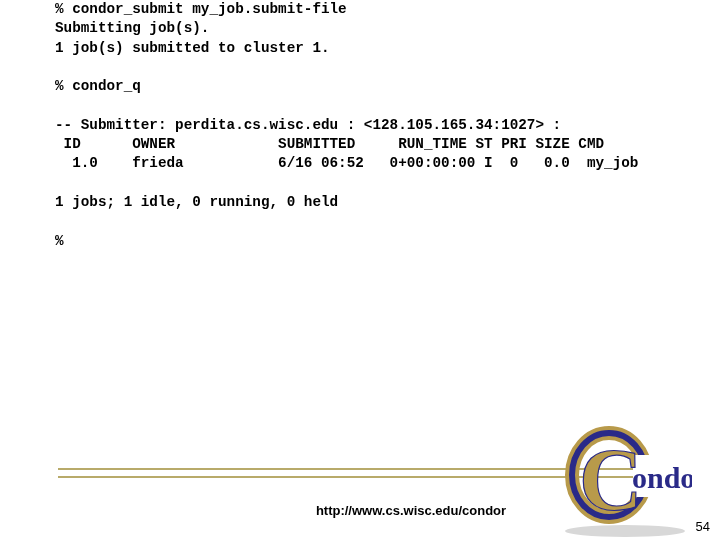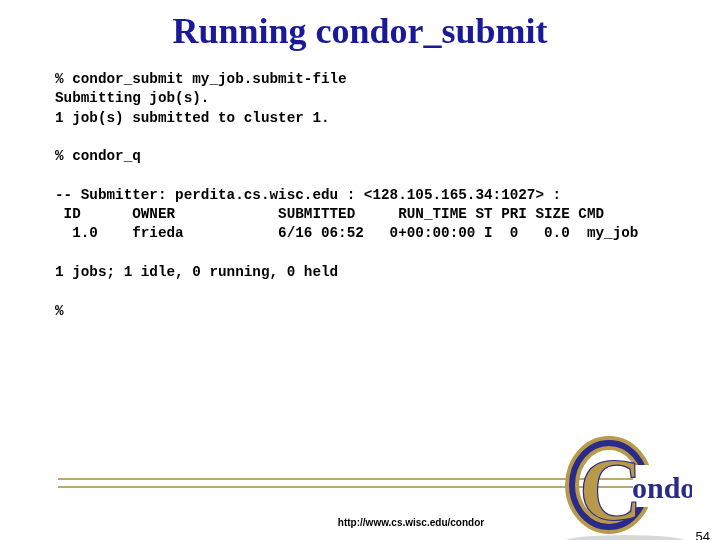--- a/index.html
+++ b/index.html
@@ -60,39 +60,38 @@
     height: 115px;
   }
   .url {
     position: absolute;
     left: 0;
     right: 0;
     bottom: 22px;
     text-align: center;
     font-family: Verdana, Geneva, sans-serif;
     font-weight: bold;
-    font-size: 10px;
+    font-size: 13px;
     color: #000;
     padding-left: 102px;
   }
   .pagenum {
     position: absolute;
     right: 10px;
     bottom: 6px;
     font-family: Verdana, Geneva, sans-serif;
     font-size: 13px;
     color: #000;
   }
 </style>
 </head>
 <body>
 
 <div class="slide">
 
-  <div class="title">Running condor_submit</div>
 
   <div class="terminal" id="terminal-block">% condor_submit my_job.submit-file
 Submitting job(s).
 1 job(s) submitted to cluster 1.
 
 % condor_q
 
 -- Submitter: perdita.cs.wisc.edu : &lt;128.105.165.34:1027&gt; :
  ID      OWNER            SUBMITTED     RUN_TIME ST PRI SIZE CMD
   1.0    frieda           6/16 06:52   0+00:00:00 I  0   0.0  my_job

